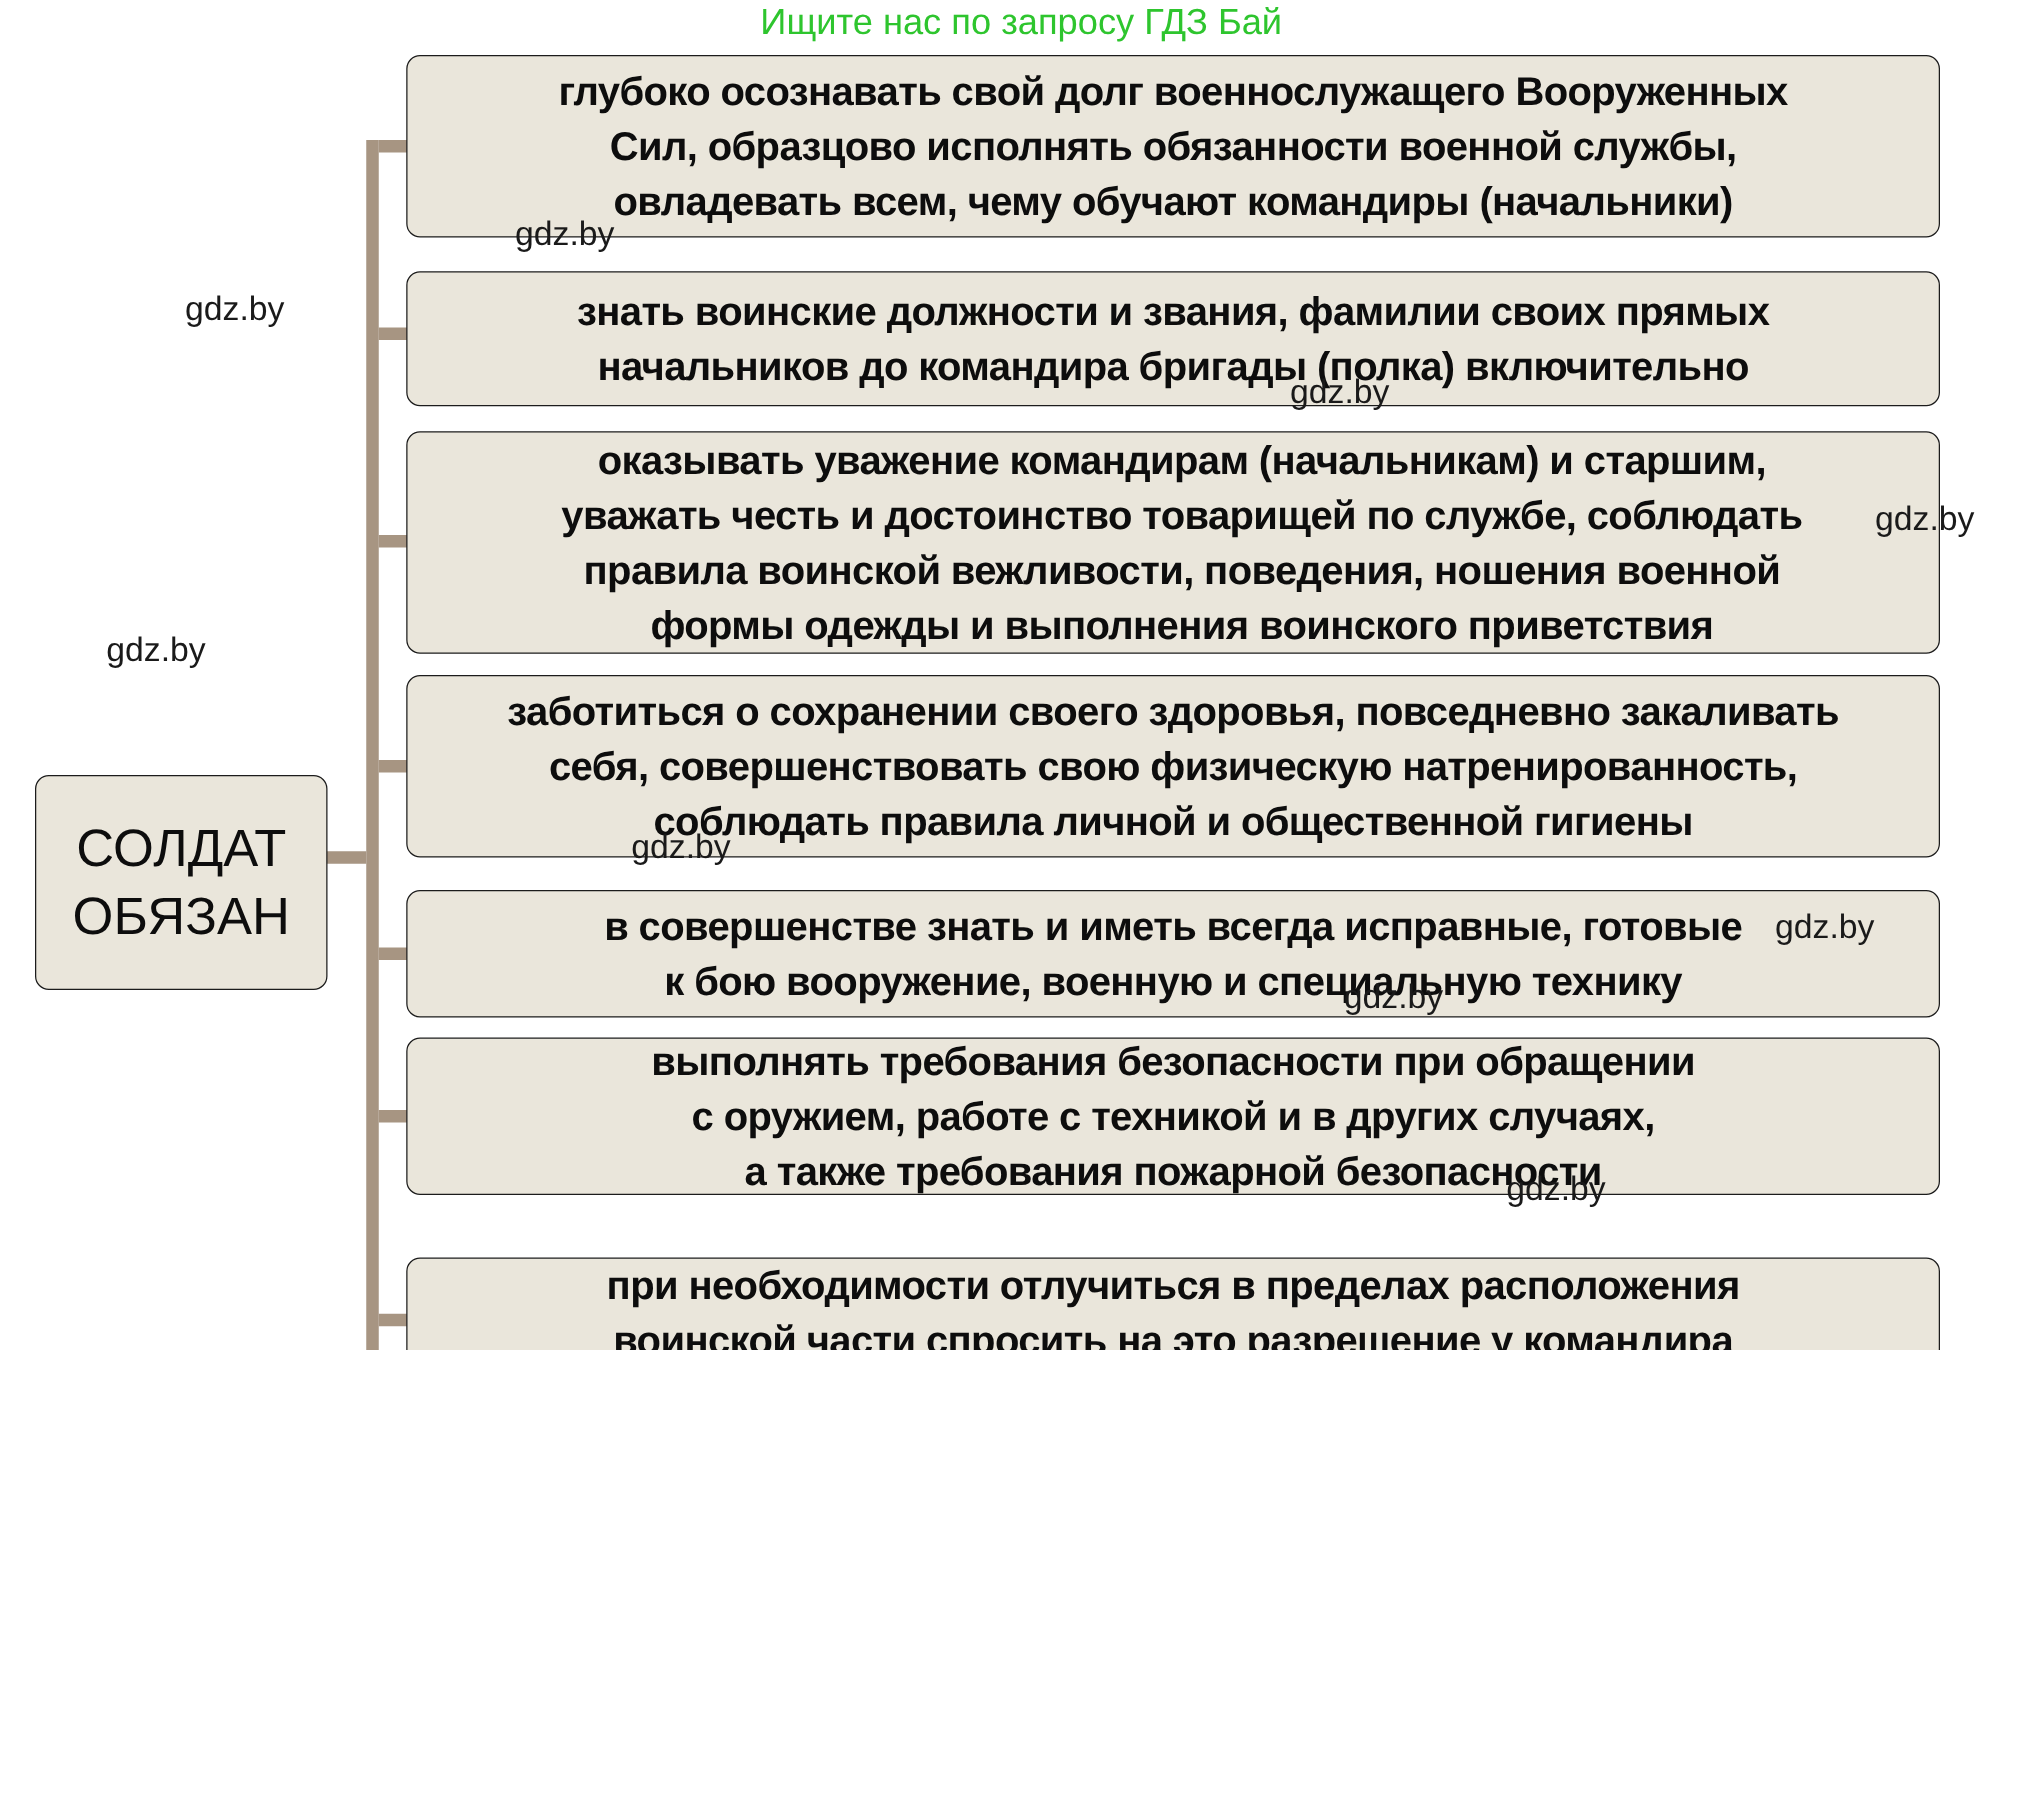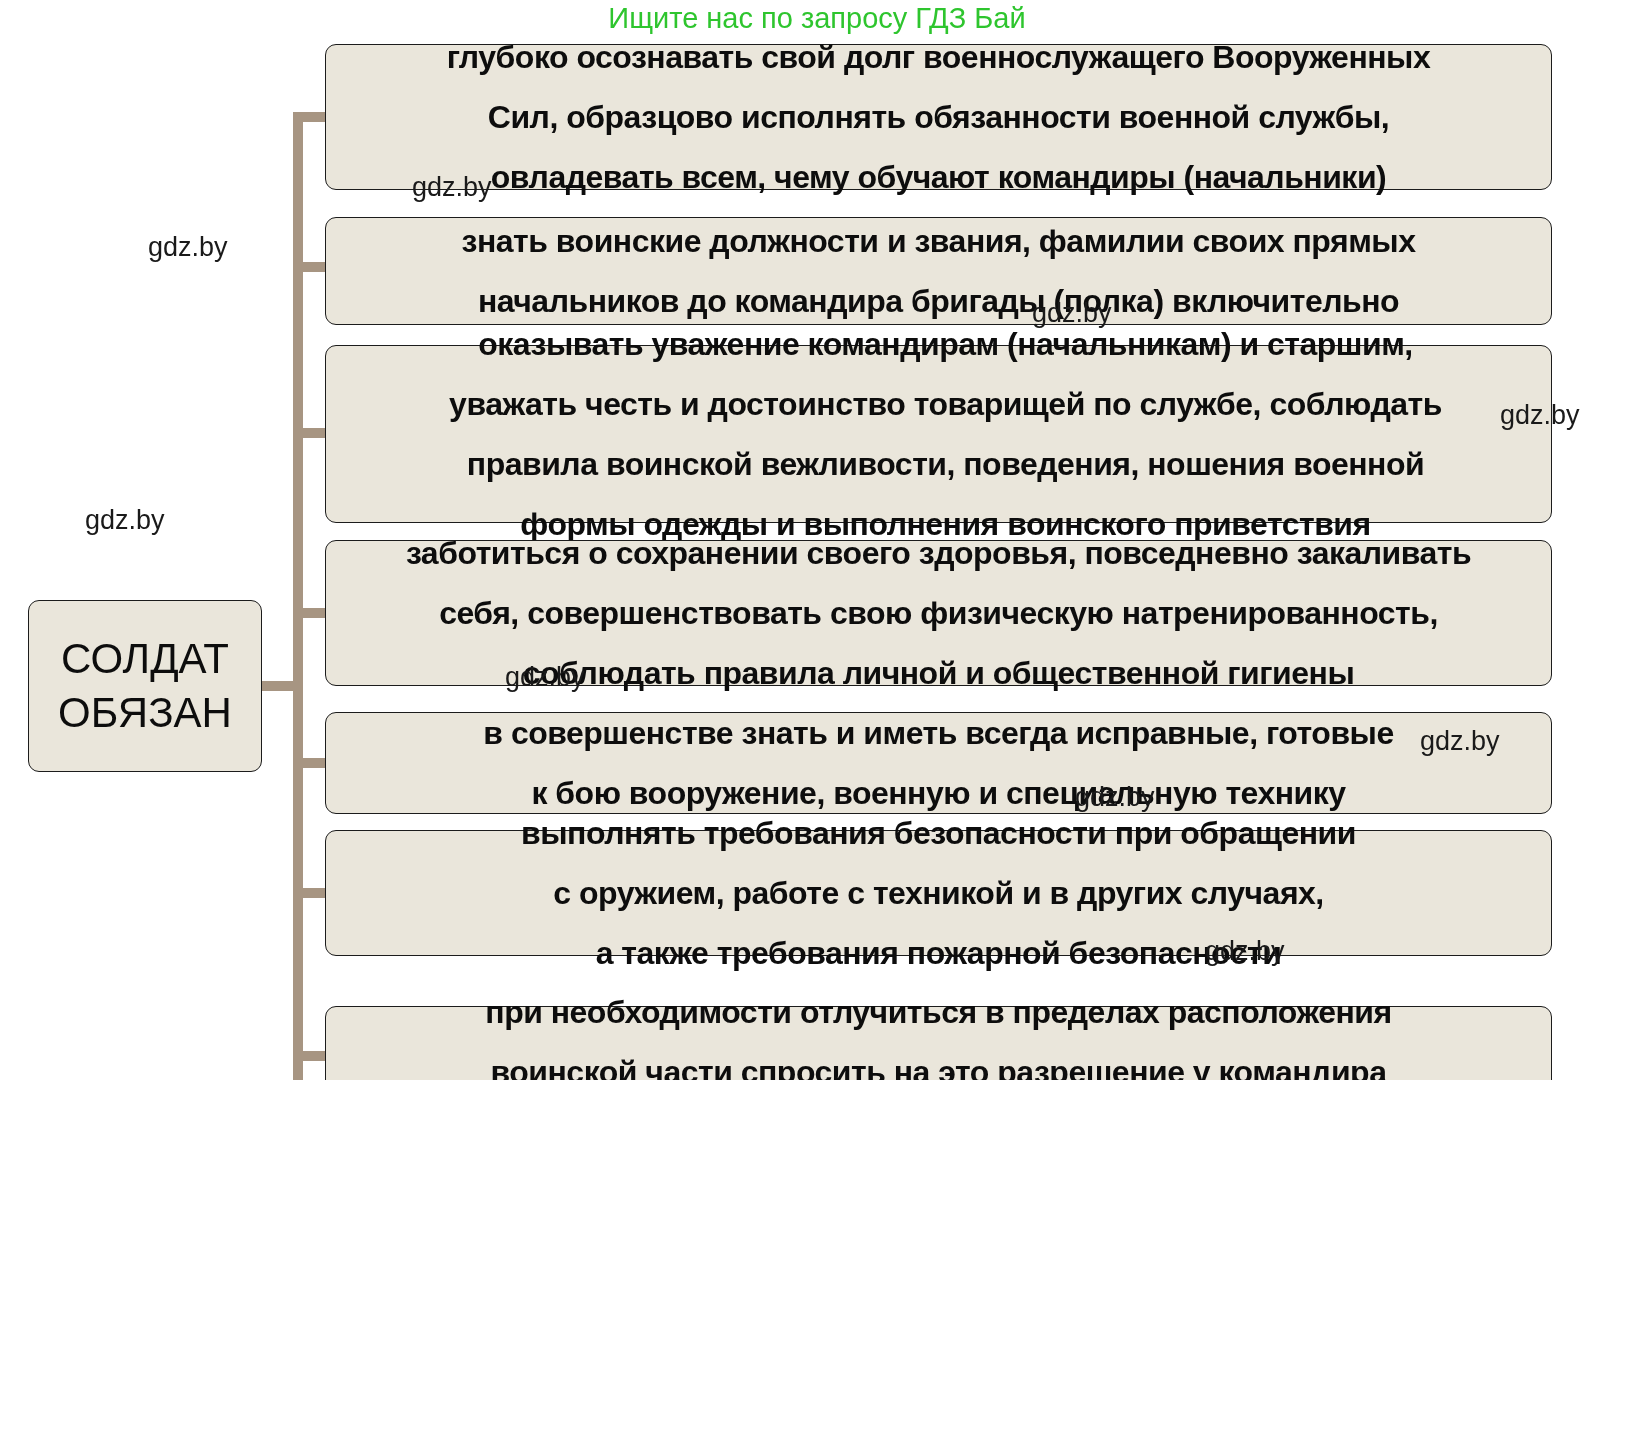--- a/index.html
+++ b/index.html
@@ -8,25 +8,25 @@
     font-family:"Liberation Sans",sans-serif;overflow:hidden;
   }
   .site-header{
     position:absolute;top:2px;left:0;width:100%;text-align:center;
     font-size:29px;color:#2ec52e;font-weight:400;
   }
   .duty-box{
     position:absolute;left:325px;width:1227px;box-sizing:border-box;
     background:#eae6db;border:1.6px solid #1c1c1c;border-radius:11px;
     display:flex;align-items:center;justify-content:center;
-    font-weight:bold;font-size:32px;line-height:60px;letter-spacing:-0.5px;
+    font-weight:bold;font-size:32px;line-height:44px;letter-spacing:-0.5px;
     color:#0d0d0d;text-align:center;white-space:pre-line;padding:0 14px;
   }
   .root-box{
-    position:absolute;left:28px;top:600px;width:234px;height:172px;box-sizing:border-box;
+    position:absolute;left:28px;top:620px;width:234px;height:172px;box-sizing:border-box;
     background:#eae6db;border:1.6px solid #1c1c1c;border-radius:11px;
     display:flex;align-items:center;justify-content:center;
     font-size:42px;line-height:54px;color:#0d0d0d;text-align:center;white-space:pre-line;
   }
   .trunk{position:absolute;left:293px;top:112px;width:10px;height:1156px;background:#a79582;}
   .stub{position:absolute;left:303px;width:23px;height:10px;background:#a79582;}
   .root-stub{position:absolute;left:261px;top:681px;width:32px;height:10px;background:#a79582;}
   .watermark{
     position:absolute;font-size:27px;color:#1a1a1a;font-weight:400;white-space:nowrap;
   }

